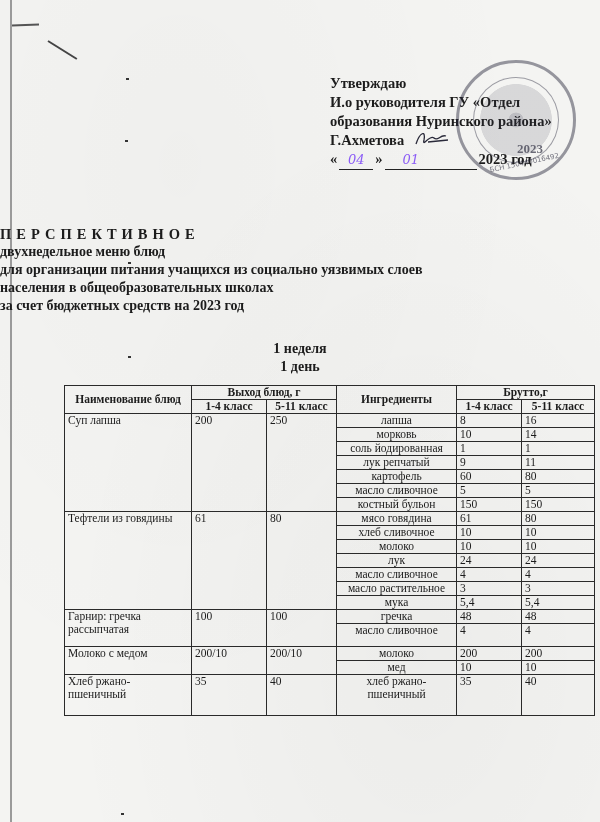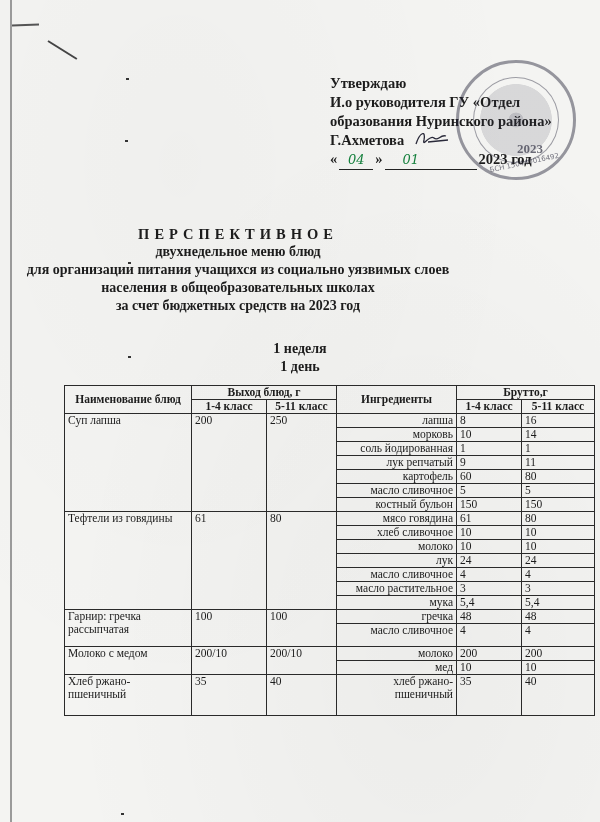--- a/index.html
+++ b/index.html
@@ -68,21 +68,21 @@
     }
     .approval .date-line {
       display: flex;
       align-items: baseline;
       gap: 2px;
     }
     .approval .handwritten {
       font-family: "DejaVu Serif", serif;
       font-style: italic;
       font-weight: normal;
-      color: #15803d;
+      color: #8b5cf6;
       font-size: 13px;
     }
     .approval .underline-blank {
       display: inline-block;
       border-bottom: 1px solid #222;
       text-align: center;
     }
     .signature {
       position: absolute;
       left: 412px;
@@ -133,21 +133,20 @@
       font-weight: bold;
       font-size: 13px;
     }
 
     
     .title-block {
       position: absolute;
       left: 0;
       width: 476px;
       top: 225px;
-      text-align: center;
       font-weight: bold;
       font-size: 14px;
       line-height: 18px;
     }
     .title-block .main-title {
       letter-spacing: 5px;
       font-size: 14.5px;
     }
     .title-block .subtitle {
       font-weight: bold;
@@ -193,21 +192,21 @@
       vertical-align: middle;
     }
     table.menu td.num {
       text-align: left;
     }
     table.menu td.dish {
       text-align: left;
       margin-top: 10px;
     }
     table.menu td.ing {
-      text-align: right;
+      text-align: center;
       height: 13px;
     }
     table.menu tr.sub th {
       font-size: 11.5px;
     }
     .outer-border {
       border: 1.5px solid #222 !important;
     }
   </style>
 </head>

